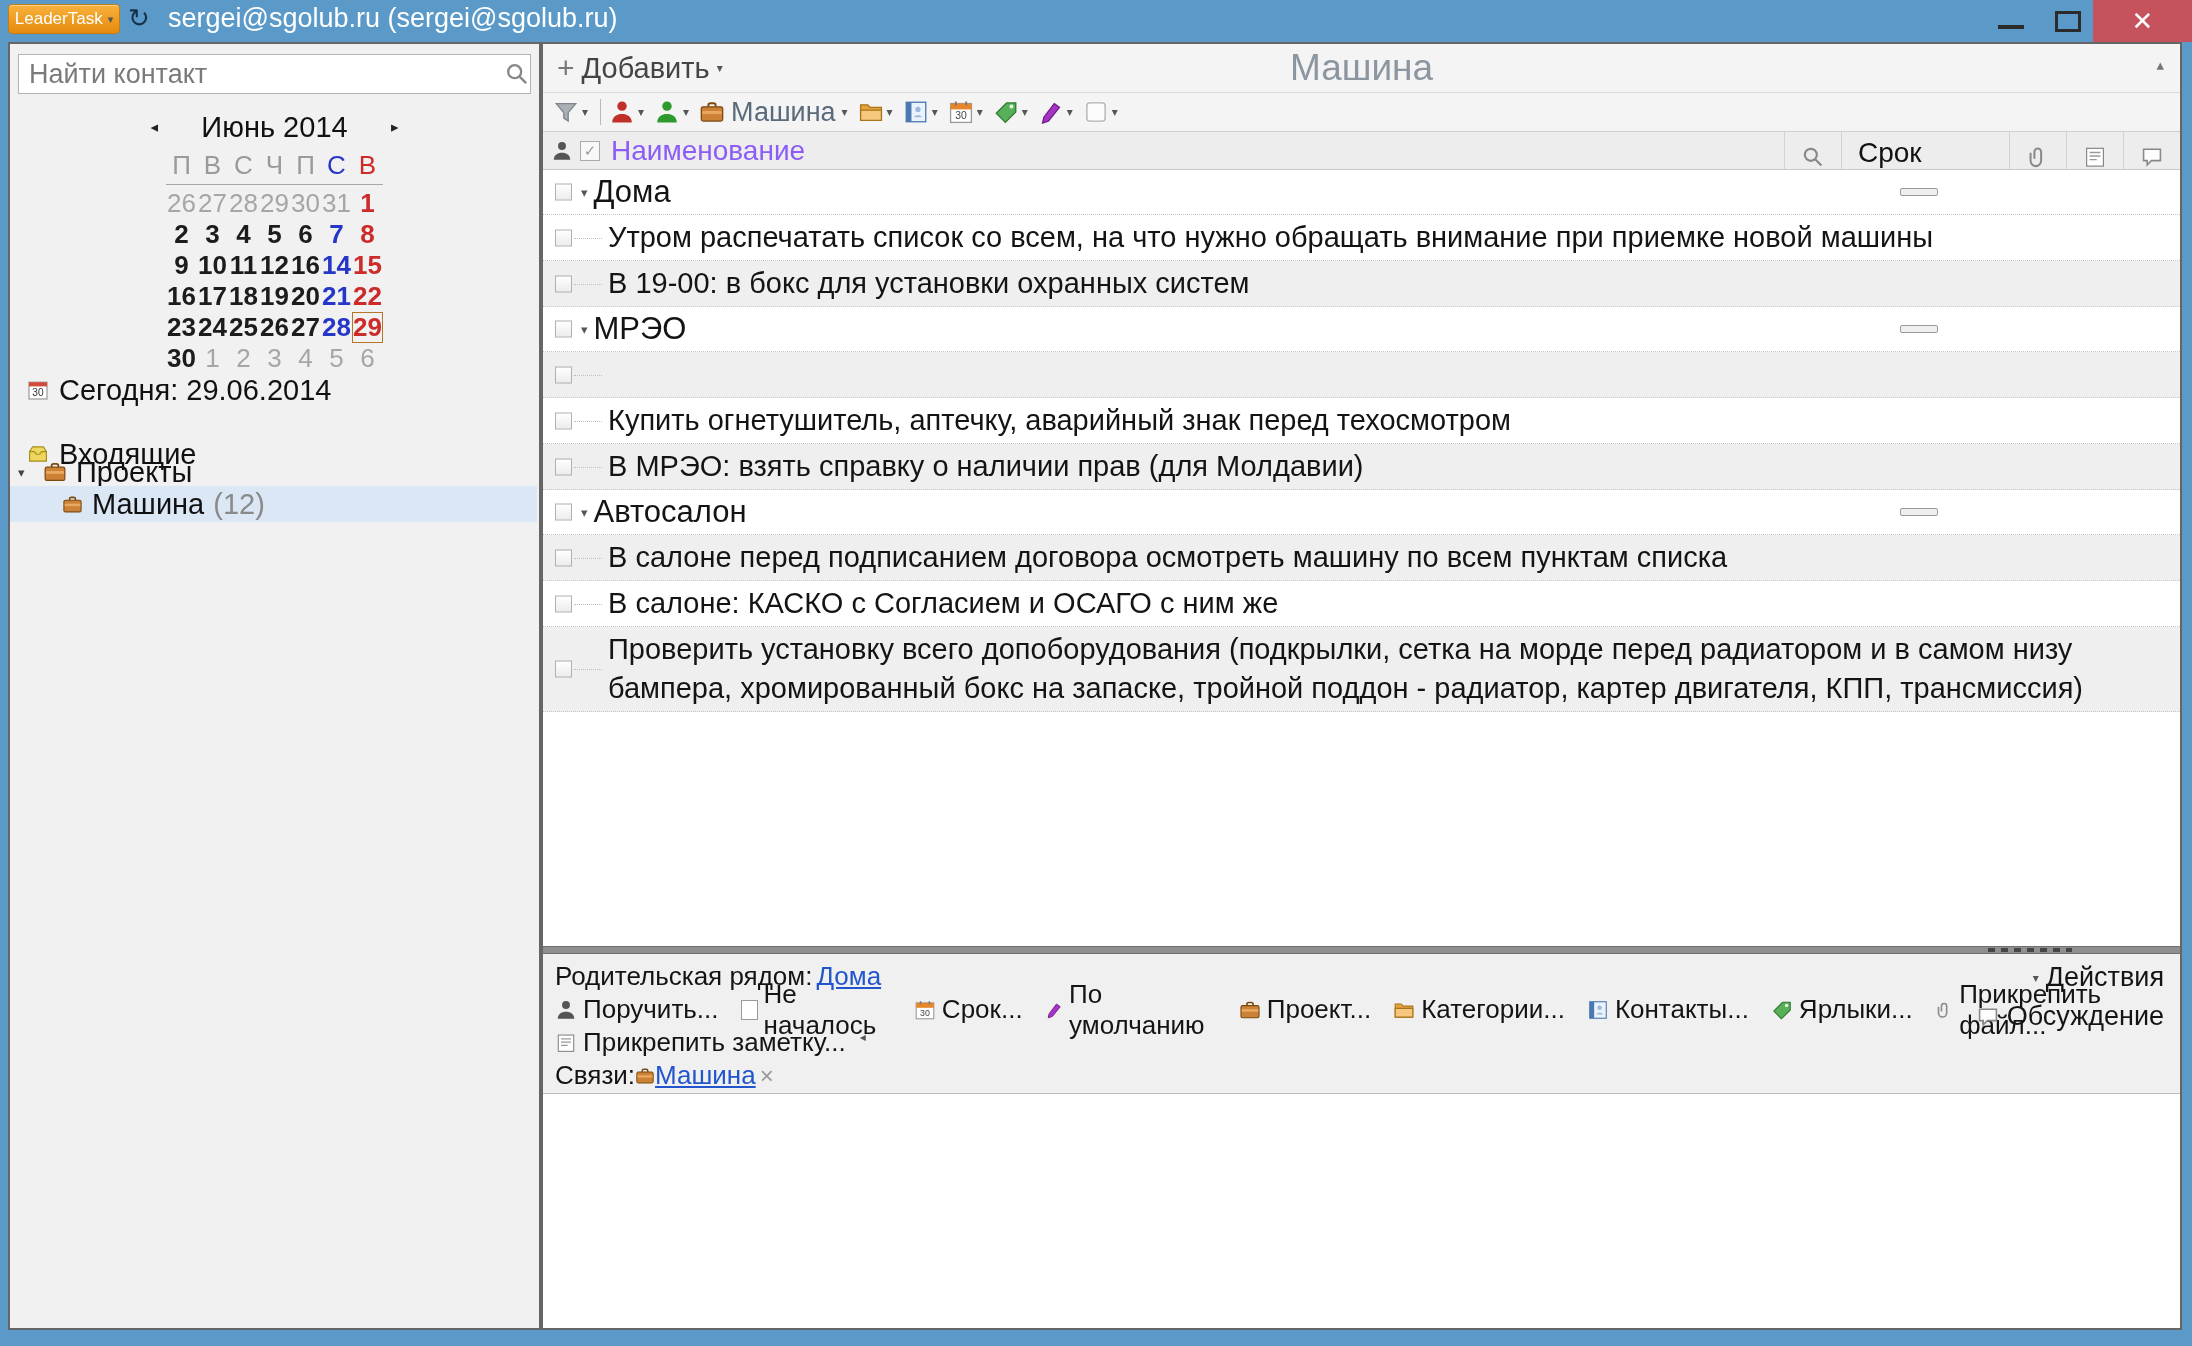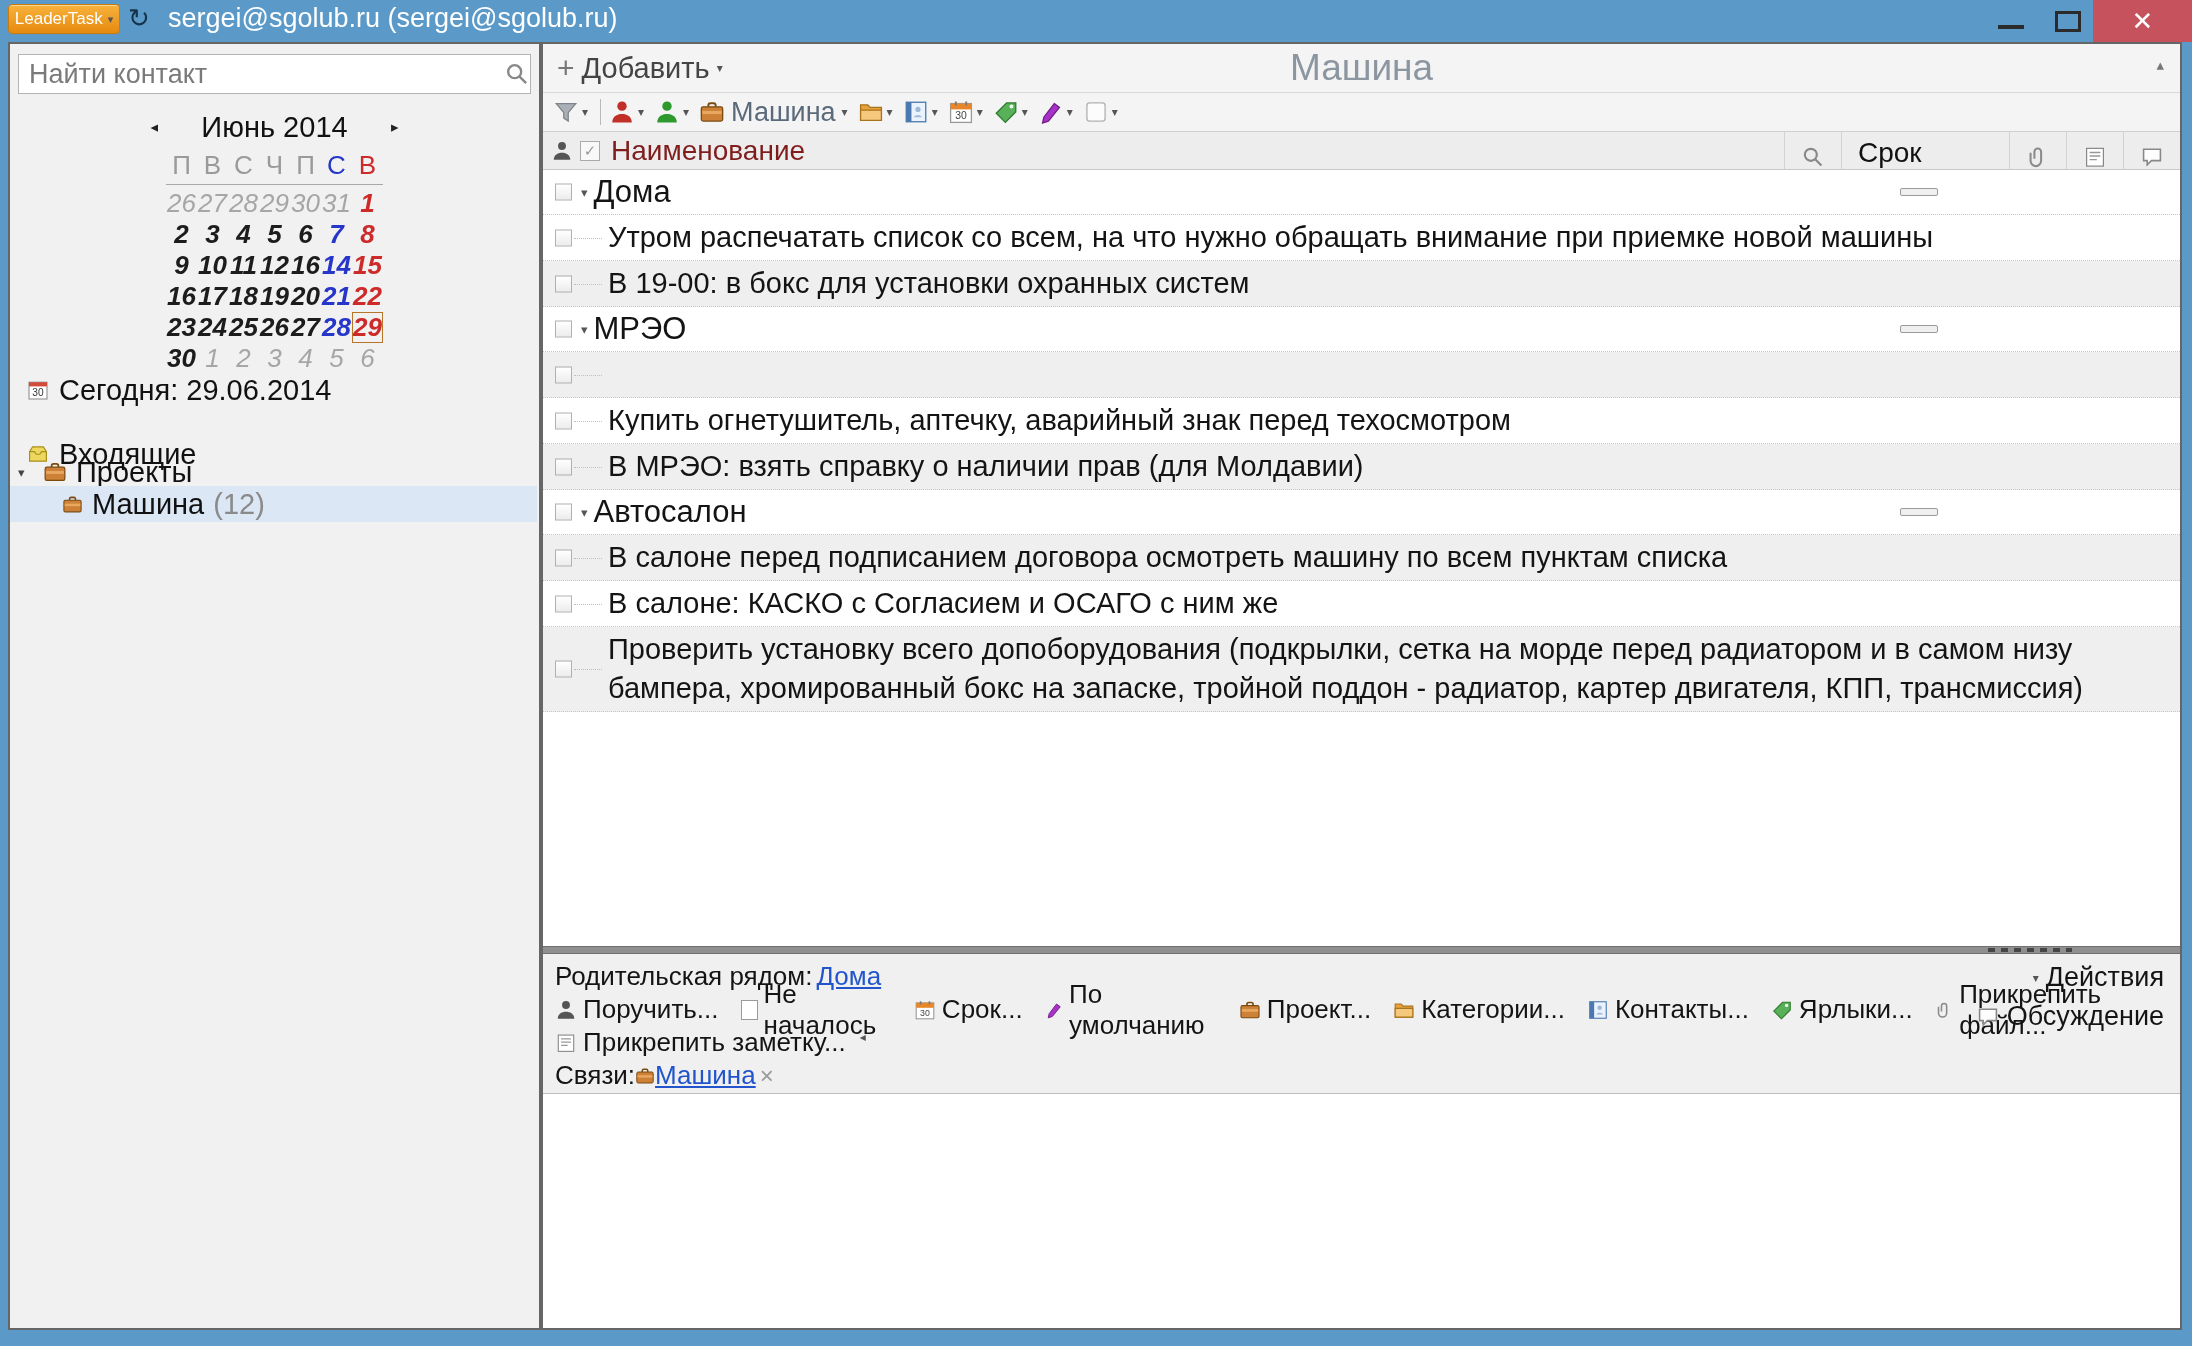--- a/index.html
+++ b/index.html
@@ -31,21 +31,21 @@
   .icon-svg{display:inline-block;vertical-align:middle;}
   .cal{position:absolute;top:62px;left:0;right:0;}
   .cal-head{display:flex;justify-content:center;align-items:center;gap:34px;font-size:29px;color:#111;height:42px;}
   .cal-nav{font-size:15px;color:#222;width:26px;text-align:center;}
   .cal-weekdays{display:grid;grid-template-columns:repeat(7,31px);margin:2px auto 0;width:max-content;
     padding-bottom:3px;border-bottom:1px solid #a8a8a8;}
   .cal-weekdays span{font-size:26px;color:#9a9a9a;text-align:center;}
   .cal-weekdays .wd-sat{color:#2536c8;}
   .cal-weekdays .wd-sun{color:#cd2a2a;}
   .cal-grid{display:grid;grid-template-columns:repeat(7,31px);grid-auto-rows:31px;margin:3px auto 0;width:max-content;}
-  .day{font-size:26px;font-weight:bold;color:#1c1c1c;display:flex;align-items:center;justify-content:center;font-style:italic;}
+  .day{font-size:26px;font-weight:bold;color:#1c1c1c;display:flex;align-items:center;justify-content:center;}
   .day.muted{color:#a6a6a6;font-weight:normal;}
   .day.sat{color:#2536c8;}
   .day.sun{color:#cd2a2a;}
   .day.today{outline:1px solid #b5762a;outline-offset:-1px;}
   .side-item{position:absolute;left:16px;right:2px;display:flex;align-items:center;gap:9px;font-size:29px;color:#111;height:36px;}
   .side-today{top:328px;}
   .side-inbox{top:368px;margin-top:24px;}
   .side-projects{top:410px;left:8px;}
   .side-project{top:442px;left:0;padding-left:52px;background:#dbe7f5;height:36px;}
   .count{color:#8a8a8a;}
@@ -63,21 +63,21 @@
   .scroll-up{position:absolute;right:16px;top:12px;font-size:15px;color:#777;}
 
   .toolbar{height:38px;background:#f4f4f4;border-bottom:1px solid #cfcfcf;display:flex;align-items:center;
     padding-left:10px;flex:0 0 auto;}
   .tb-group{display:flex;align-items:center;gap:3px;margin-right:10px;}
   .tb-sep{width:1px;height:26px;background:#b9b9b9;margin:0 8px 0 2px;}
   .tb-project{font-size:27px;color:#5a6a7a;margin:0 3px;}
 
   .col-header{height:37px;background:#ededed;border-bottom:1px solid #c9c9c9;display:flex;align-items:center;flex:0 0 auto;}
   .ch-left{display:flex;align-items:center;gap:7px;padding-left:8px;flex:1;}
-  .ch-name{font-size:28px;color:#7f1d1d;margin-left:4px;}
+  .ch-name{font-size:28px;color:#8b5cf6;margin-left:4px;}
   .ch-cb{width:20px;height:20px;border:1px solid #aaa;background:#f8f8f8;font-size:15px;color:#999;
     display:flex;align-items:center;justify-content:center;box-sizing:border-box;}
   .ch-right{display:flex;align-items:center;height:100%;}
   .ch-cell{display:flex;align-items:flex-end;height:100%;border-left:1px solid #d2d2d2;padding:0 16px;}
   .ch-due{width:135px;font-size:28px;color:#111;}
 
   .task-area{flex:1 1 auto;background:#fff;overflow:hidden;}
   .row{position:relative;border-bottom:1px dotted #c6c6c6;display:flex;align-items:center;box-sizing:border-box;}
   .row.group{min-height:45px;}
   .row.task{min-height:46px;}

